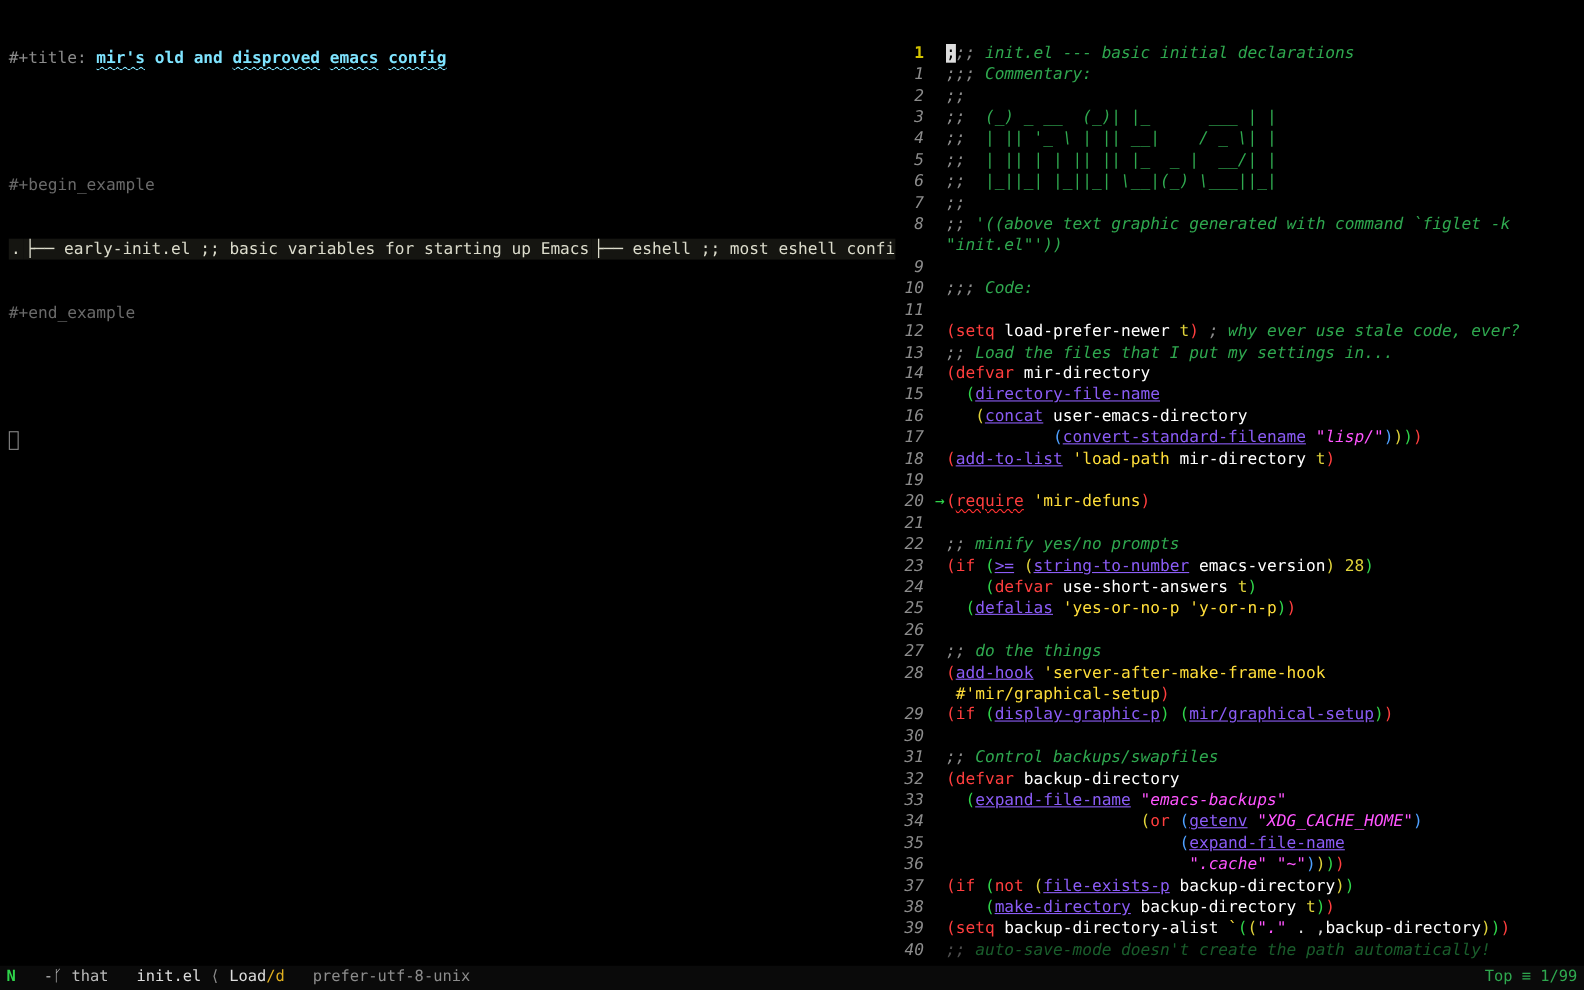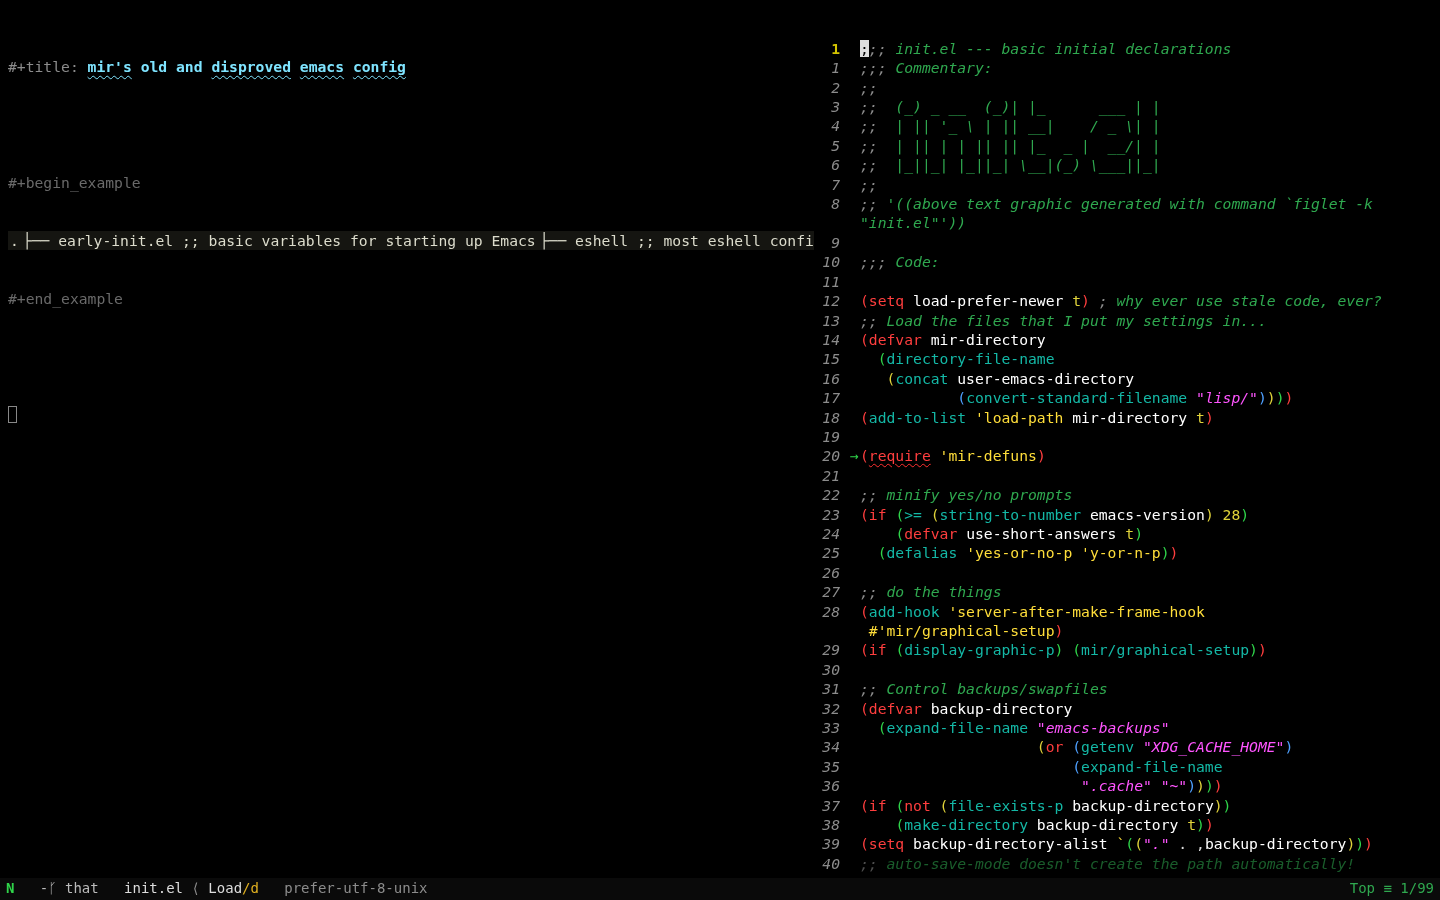--- a/index.html
+++ b/index.html
@@ -9,21 +9,21 @@
     color:#ddd;
     font-family: "DejaVu Sans Mono","Menlo","Consolas",monospace;
     font-size:14.7px;
     line-height:19.4px;
     overflow:hidden;
     width:1440px;
     height:900px;
   }
   .split { display:flex; height:calc(100% - 22px); }
   .pane { height:100%; overflow:hidden; white-space:pre; }
-  .left { width:814px; padding-left:8px; padding-top:18px; }
+  .left { width:814px; padding-left:8px; padding-top:4px; }
   .right { flex:1; position:relative; }
   .gutter { display:inline-block; width:36px; text-align:right; color:#8c8c8c; padding-right:10px; user-select:none; font-style:italic; }
   .gut-line1 { color:#d4c400; font-weight:bold; font-style:normal; }
   .codeline { display:flex; align-items:baseline; }
   .codetxt { white-space:pre; }
   .title-key { color:#8c8c8c; }
   .title-val { color:#7fe4ff; font-weight:bold; }
   .title-ul { text-decoration: underline wavy #7fe4ff; text-decoration-thickness:1px; text-underline-offset:3px;}
   .heading { color:#ff2d2d; font-weight:bold; }
   .star { color:#ccc; font-weight:bold;}
@@ -31,21 +31,21 @@
   .example-block { background:#151511; color:#dcdccc; display:inline-block; padding:0 2px;}
   .tree { color:#dcdccc; }
   .comment { color:#2fa84f; font-style:italic; }
   .comment-sym { color:#8c8c8c; font-style:italic;}
   .paren { color:#8c8c8c; }
   .p-red { color:#ff3e3e; }
   .p-grn { color:#2fd44a; }
   .p-yel { color:#e0d33a; }
   .p-blu { color:#4ea0ff; }
   .kw { color:#ff3e3e; }
-  .fn { color:#14b8a6; }
+  .fn { color:#8b5cf6;text-decoration:underline; }
   .var { color:#ffffff; }
   .str { color:#ff55ff; font-style:italic; }
   .num { color:#e0d33a; }
   .sym { color:#ffde3a; }
   .t { color:#e0d33a; }
   .diag-ul { text-decoration: underline wavy #ff3030; text-decoration-thickness:1px; text-underline-offset:2px;text-align:right;}
   .cursor { background:#ddd; color:#000; }
   .arrow-col { display:inline-block; width:10px; color:#2fd44a; }
   .modeline { position:absolute; bottom:0; left:0; right:0; height:22px; background:#0a0a0a; color:#8c8c8c; font-size:14px; display:flex; align-items:center; padding:0 6px; gap:0; white-space:pre; }
   .ml-N { color:#2fd44a; font-weight:bold; }

